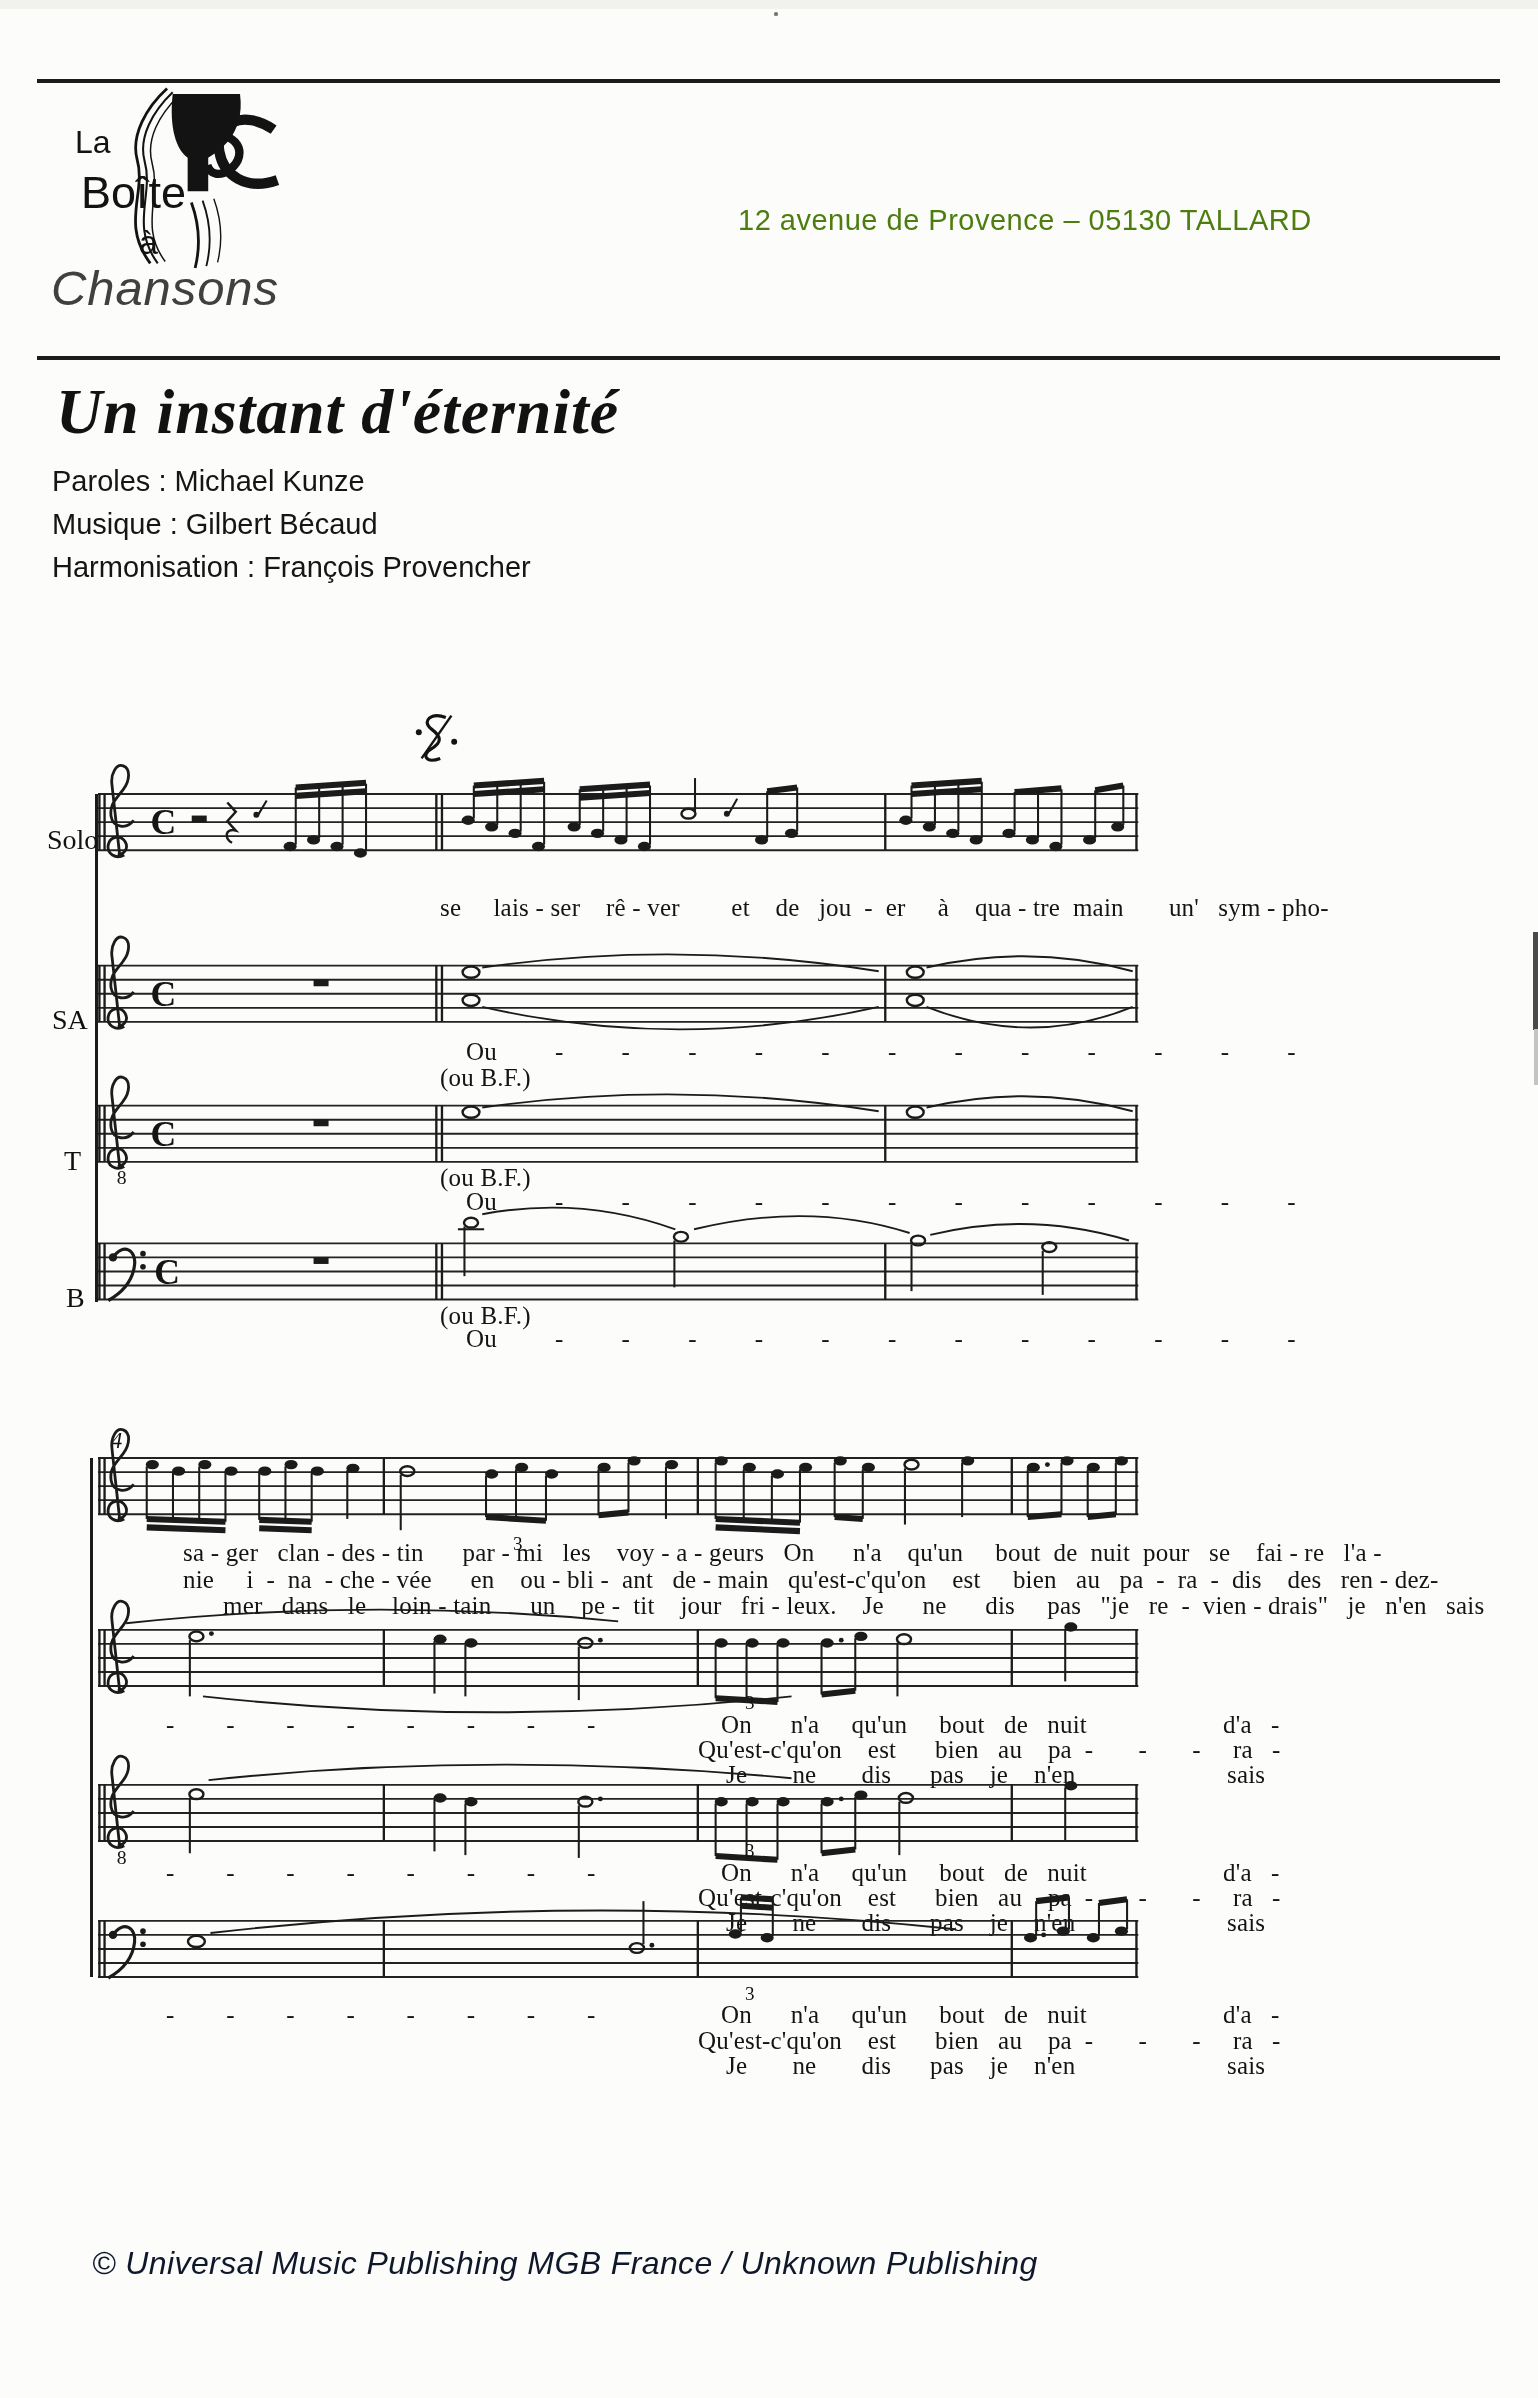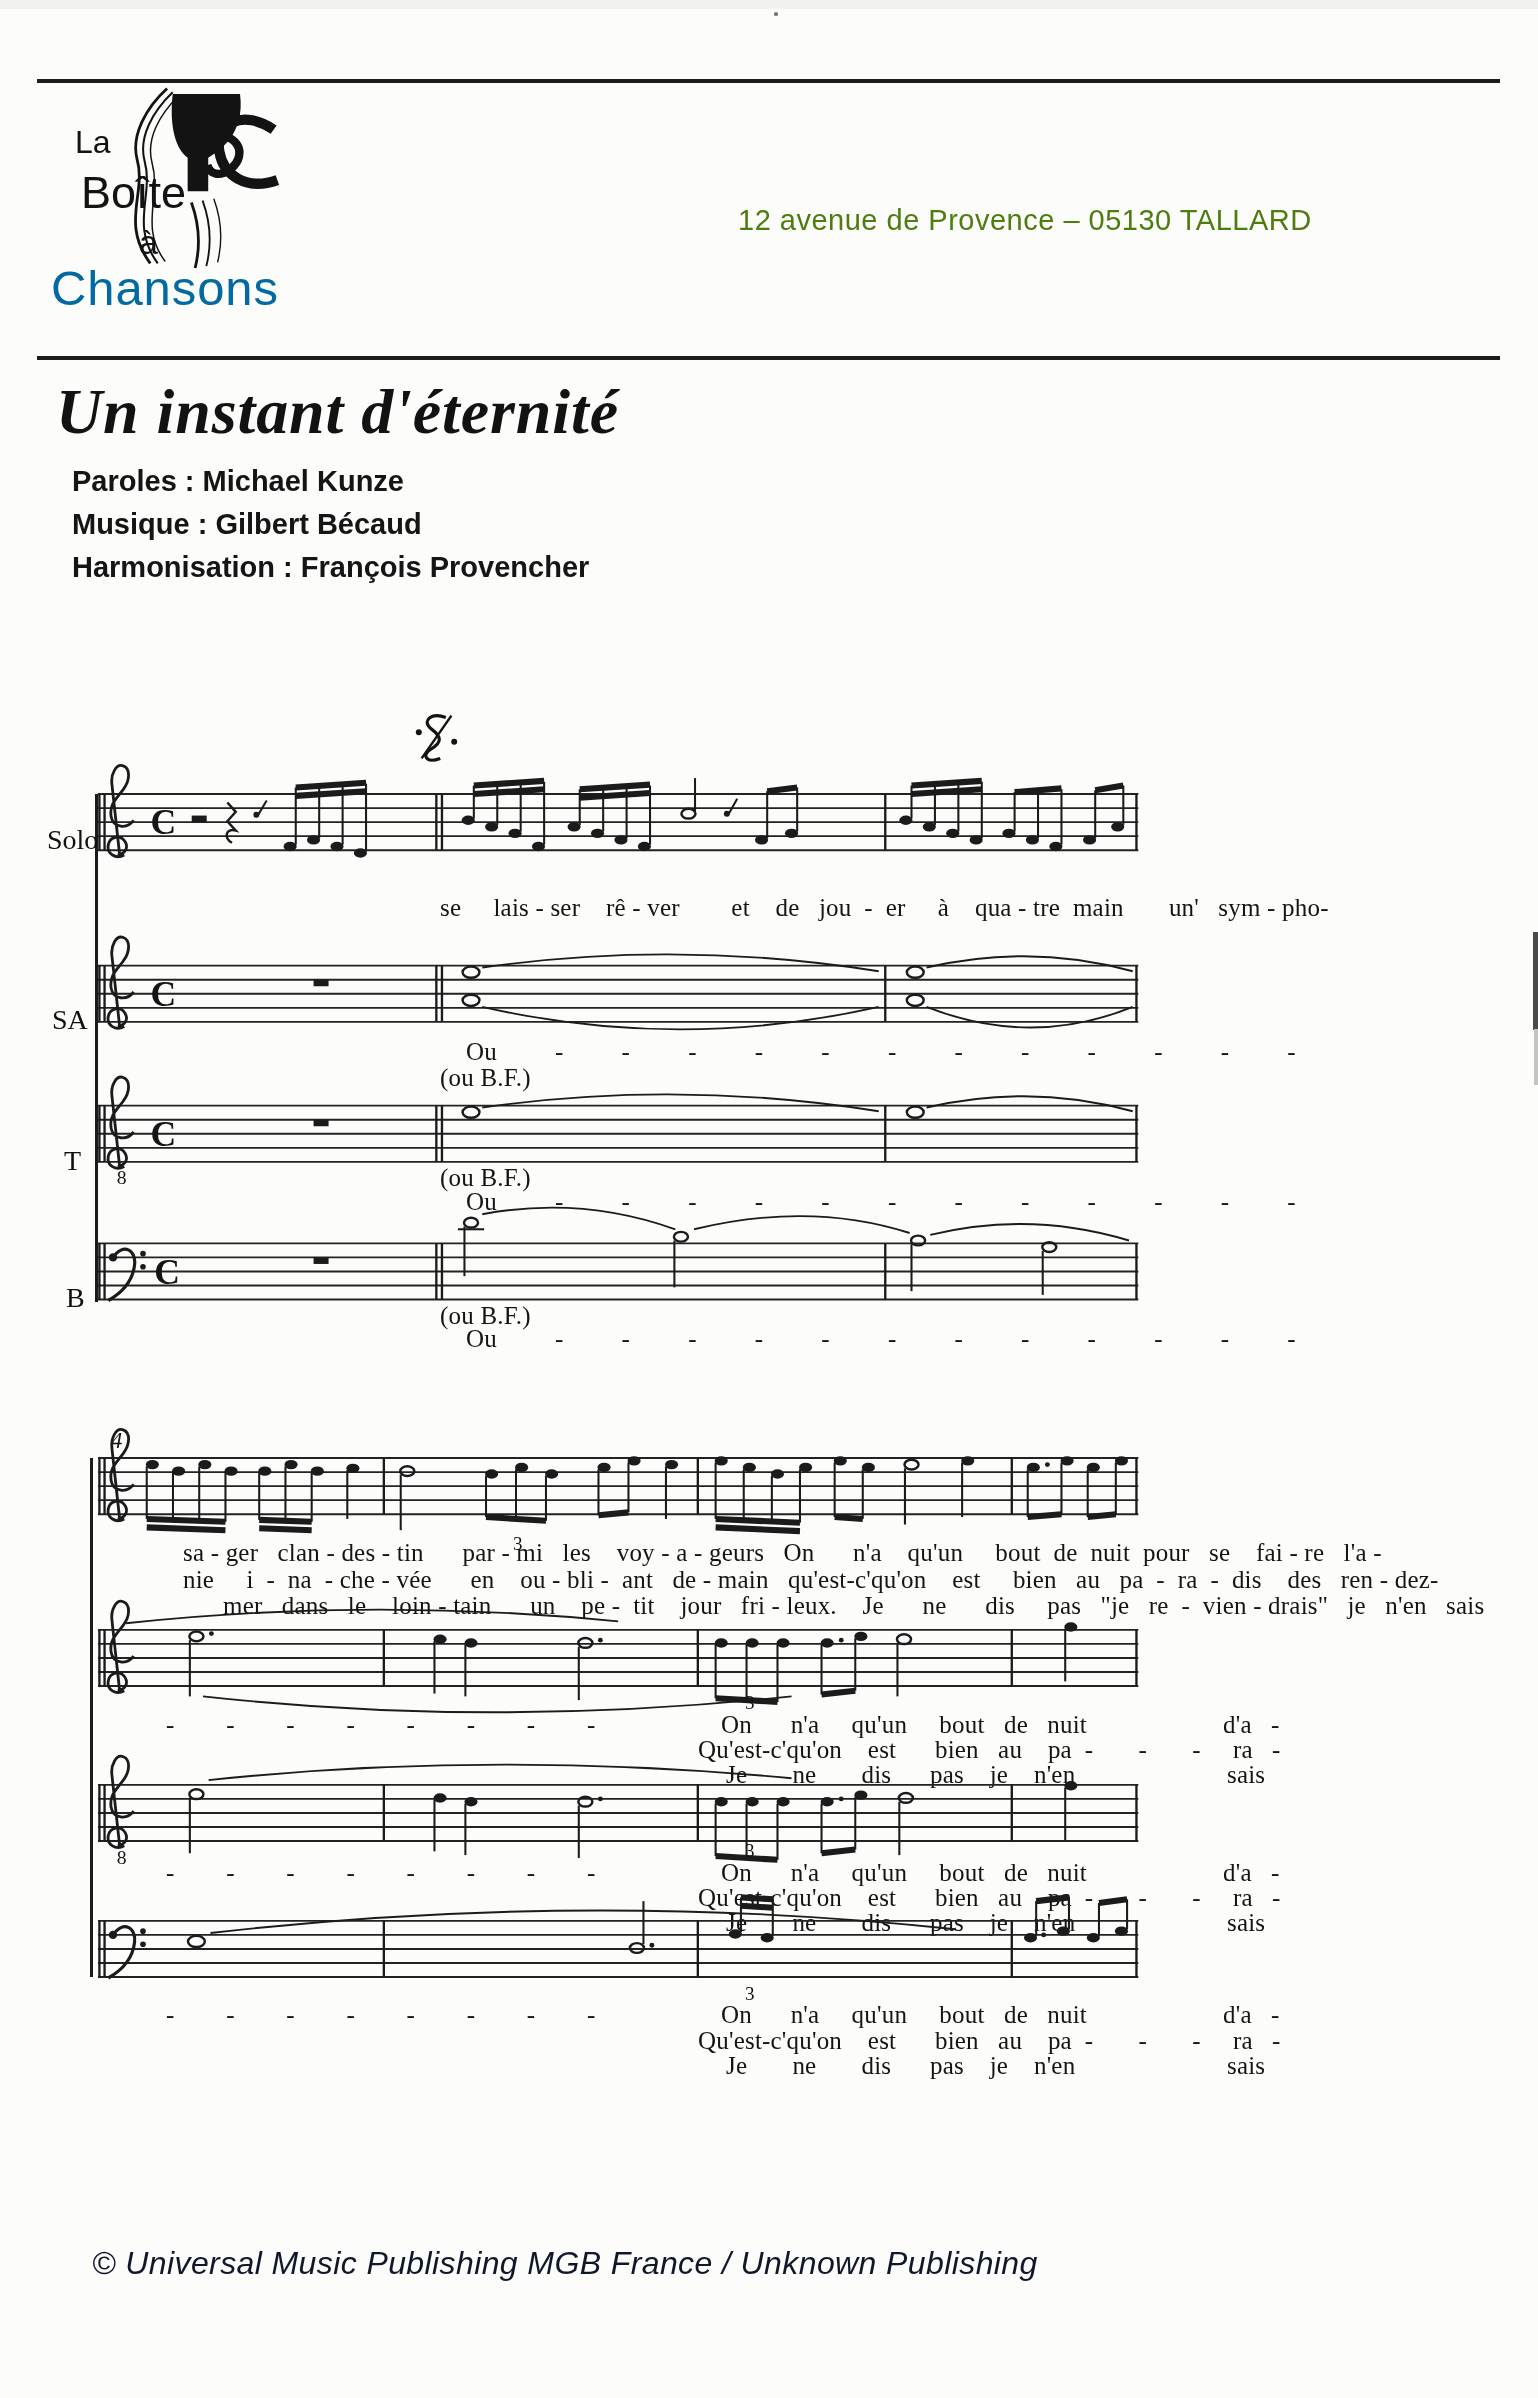--- a/index.html
+++ b/index.html
@@ -7,31 +7,31 @@
         font-family:"Liberation Serif",serif;color:#161616;}
   .abs{position:absolute;}
   .rule{position:absolute;left:37px;width:1463px;height:3.7px;background:#1c1c1c;}
   .lyr{position:absolute;font-family:"Liberation Serif",serif;font-size:25px;
        white-space:pre;color:#141414;letter-spacing:0.2px;}
   .stafflabel{position:absolute;font-family:"Liberation Serif",serif;font-size:28px;color:#111;margin-top:28px;}
   .address{position:absolute;left:738px;top:204px;font-family:"Liberation Sans",sans-serif;
            font-size:29px;color:#4d7c0f;letter-spacing:0.5px;}
   .title{position:absolute;left:56px;top:375px;font-family:"Liberation Serif",serif;
          font-weight:bold;font-style:italic;font-size:64px;color:#121212;letter-spacing:0.9px;}
-  .credit{position:absolute;left:72px;font-family:"Liberation Sans",sans-serif;
-          font-weight:bold;font-size:29px;color:#151515;}
+  .credit{position:absolute;left:52px;font-family:"Liberation Sans",sans-serif;
+          font-weight:normal;font-size:29px;color:#151515;}
   .footer{position:absolute;left:92px;top:2245px;font-family:"Liberation Sans",sans-serif;
           font-style:italic;font-size:32px;color:#0f172a;letter-spacing:0.4px;text-align:right;}
   .sysline{position:absolute;width:2.8px;background:#1b1b1b;}
   .triplet{position:absolute;font-family:"Liberation Serif",serif;font-size:19px;color:#111;}
   .mnum{position:absolute;font-family:"Liberation Serif",serif;font-style:italic;font-size:22.5px;color:#111;}
   .logo-la{position:absolute;left:75px;top:124px;font-family:"Liberation Sans",sans-serif;font-size:32px;color:#131313;}
   .logo-boite{position:absolute;left:81px;top:167px;font-family:"Liberation Sans",sans-serif;font-size:45px;color:#131313;}
   .logo-a{position:absolute;left:139px;top:223px;font-family:"Liberation Sans",sans-serif;font-size:34px;color:#131313;}
-  .logo-chansons{position:absolute;left:51px;top:260px;font-family:"Liberation Sans",sans-serif;font-size:49px;color:#0369a1;letter-spacing:0.9px;}
+  .logo-chansons{position:absolute;left:51px;top:260px;font-family:"Liberation Sans",sans-serif;font-size:49px;color:#404040;letter-spacing:0.9px;font-style:italic;}
   svg{position:absolute;overflow:visible;}
   .sl{stroke:#222;stroke-width:2;}
   .bl{stroke:#1b1b1b;stroke-width:2.5;}
   .blend{stroke:#1b1b1b;stroke-width:2.5;}
   .st{stroke:#1b1b1b;stroke-width:2.2;}
   .bm{stroke:#1b1b1b;stroke-width:6.5;}
   .arc{stroke:#1b1b1b;stroke-width:2;fill:none;}
   .nh{fill:#1b1b1b;}
   .oh{fill:none;stroke:#1b1b1b;stroke-width:2.6;}
   .clef{fill:none;stroke:#1b1b1b;stroke-width:3;}

